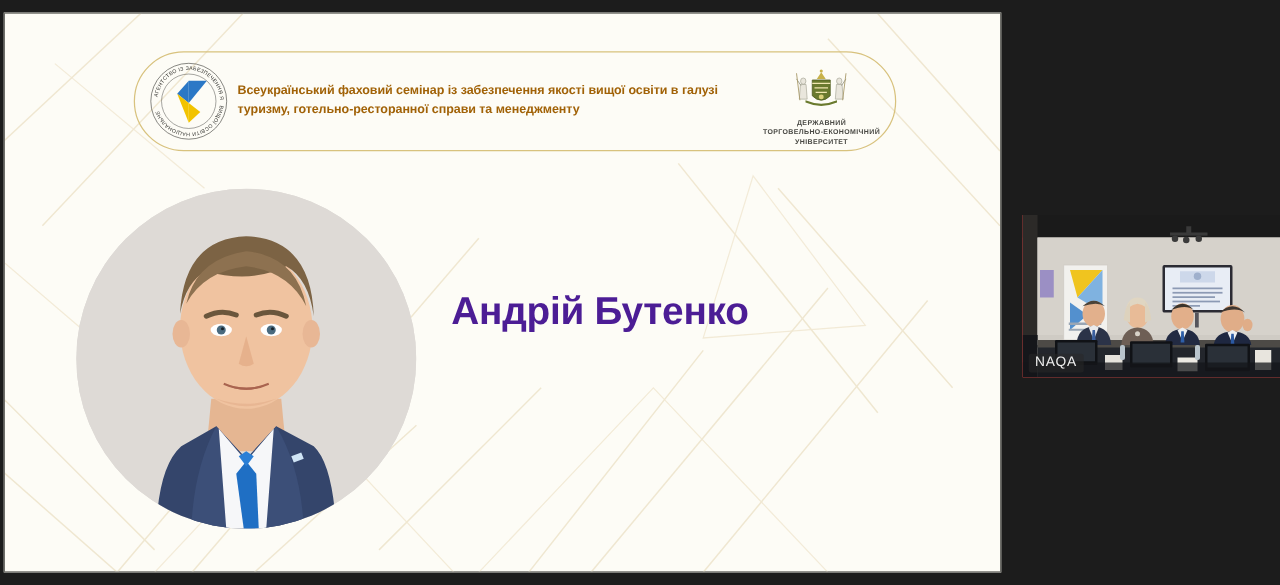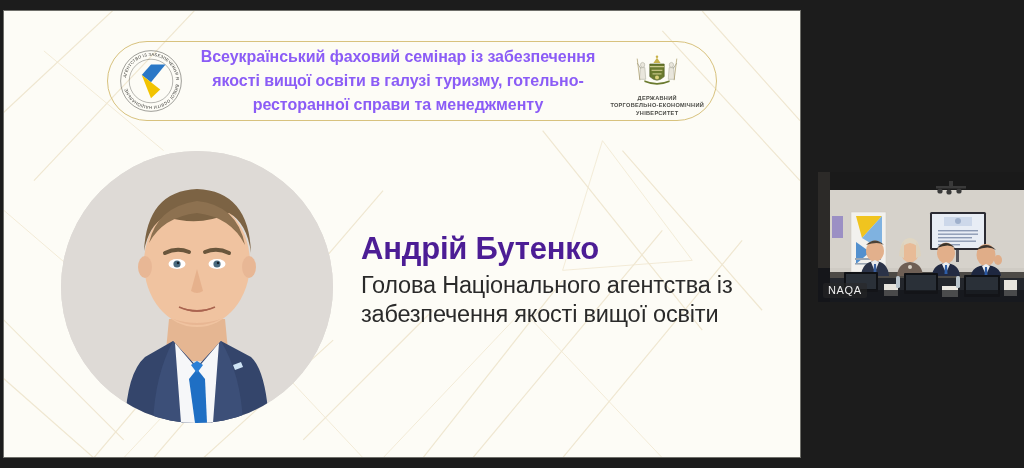--- a/index.html
+++ b/index.html
@@ -82,25 +82,24 @@
     text-align: center;
     font-weight: 700;
     margin-top: 2px;
     transform: scale(1.55);
     transform-origin: top center;
     white-space: nowrap;
   }
 
   .header-title {
     flex: 1 1 auto;
-    text-align: center;
-    font-size: 16px;
+    font-size: 10px;
     line-height: 1.48;
     font-weight: 700;
-    color: #8b5cf6;
+    color: #a16207;
     padding: 0 6px;
     letter-spacing: -0.05px;
   }
 
   
   .portrait {
     position: absolute;
     left: 57px;
     top: 140px;
     width: 272px;
@@ -292,21 +291,20 @@
 
         <path d="M118 156 Q136 166 154 156 Q136 162 118 156 Z" fill="#b9725f"></path>
         <path d="M118 156 Q136 164 154 156" stroke="#a9644f" stroke-width="1.6" fill="none"></path>
 
         <path d="M112 168 Q136 180 160 168 Q136 176 112 168 Z" fill="#e0a985" opacity="0.5"></path>
       </svg>
     </div>
 
     <div class="speaker-block">
       <div class="speaker-name">Андрій Бутенко</div>
-      <div class="speaker-role">Голова Національного агентства із забезпечення якості вищої освіти</div>
     </div>
 
   </div>
 
   <div class="video-tile">
     <svg viewBox="0 0 206 130" width="206" height="130">
 
       <rect width="206" height="130" fill="#cfcbc4"></rect>
       <rect x="0" y="0" width="206" height="18" fill="#1a1a1a"></rect>
       <rect x="0" y="0" width="12" height="100" fill="#2c2a28"></rect>

